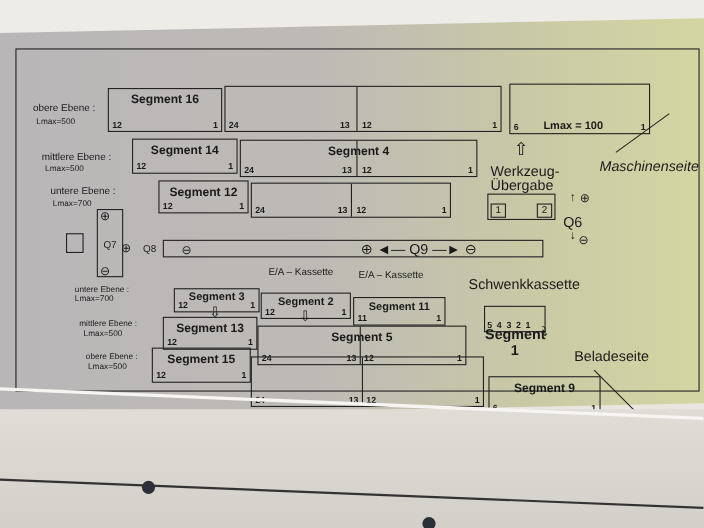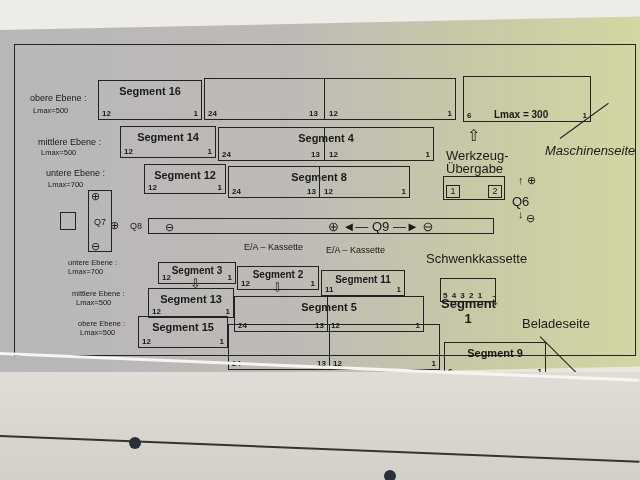--- a/index.html
+++ b/index.html
@@ -49,21 +49,21 @@
 </div>
 <div class="seg" style="left:204px;top:78px;width:250px;height:40px">
   <span class="l">24</span>
   <span class="m" style="left:104px">13</span>
   <span class="div" style="left:119px"></span>
   <span class="m" style="left:124px">12</span>
   <span class="r">1</span>
 </div>
 <div class="seg" style="left:463px;top:76px;width:126px;height:44px">
   <span class="l">6</span>
-  <span class="m" style="left:30px;font-size:10px">Lmax = 300</span>
+  <span class="m" style="left:30px;font-size:10px">Lmax = 100</span>
   <span class="r">1</span>
 </div>
 
 <div class="seg" style="left:120px;top:126px;width:94px;height:30px">
   <span class="t">Segment 14</span>
   <span class="l">12</span>
   <span class="r">1</span>
 </div>
 <div class="seg" style="left:218px;top:127px;width:214px;height:32px">
   <span class="t">Segment 4</span>
@@ -73,21 +73,20 @@
   <span class="m" style="left:110px">12</span>
   <span class="r">1</span>
 </div>
 
 <div class="seg" style="left:144px;top:164px;width:80px;height:28px">
   <span class="t">Segment 12</span>
   <span class="l">12</span>
   <span class="r">1</span>
 </div>
 <div class="seg" style="left:228px;top:166px;width:180px;height:30px">
-  <span class="t">Segment 8</span>
   <span class="l">24</span>
   <span class="m" style="left:78px">13</span>
   <span class="div" style="left:90px"></span>
   <span class="m" style="left:95px">12</span>
   <span class="r">1</span>
 </div>
 
 <div class="sym" style="left:467px;top:126px;font-size:16px">⇧</div>
 <div class="lbl big" style="left:446px;top:148px">Werkzeug-</div>
 <div class="lbl big" style="left:446px;top:161px">Übergabe</div>

